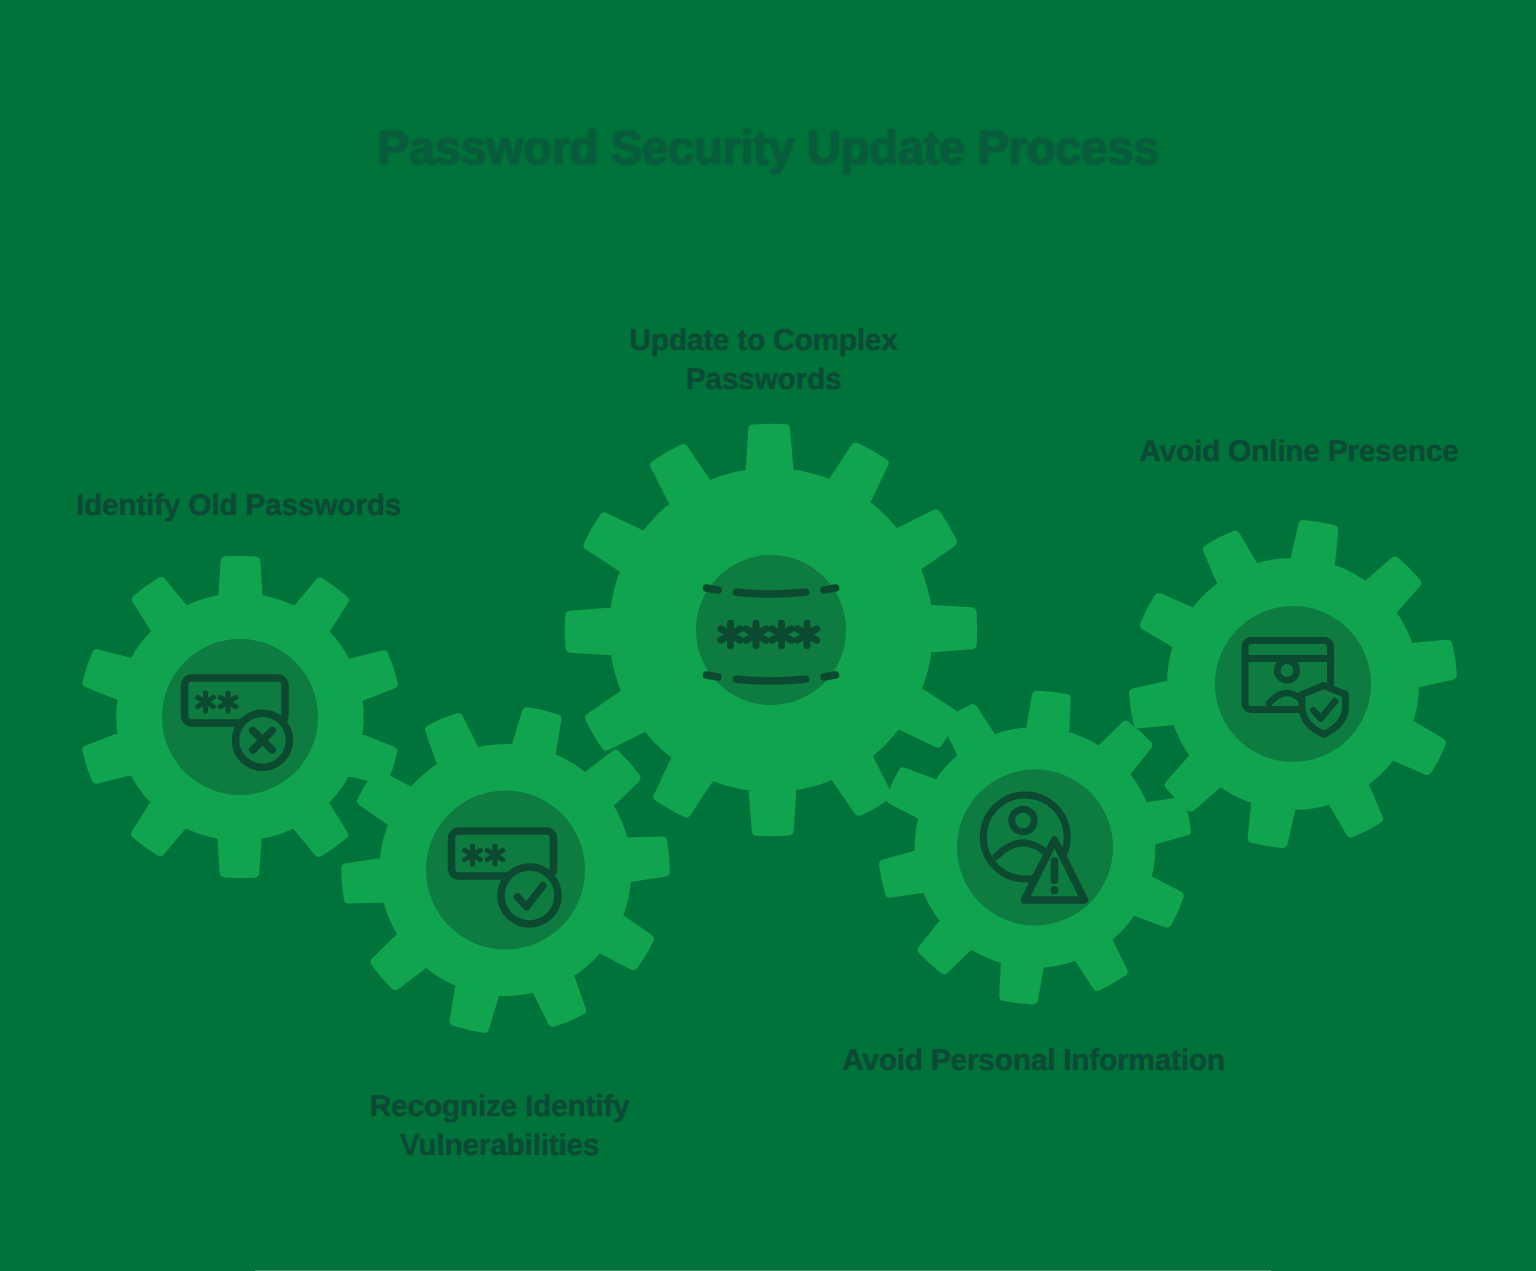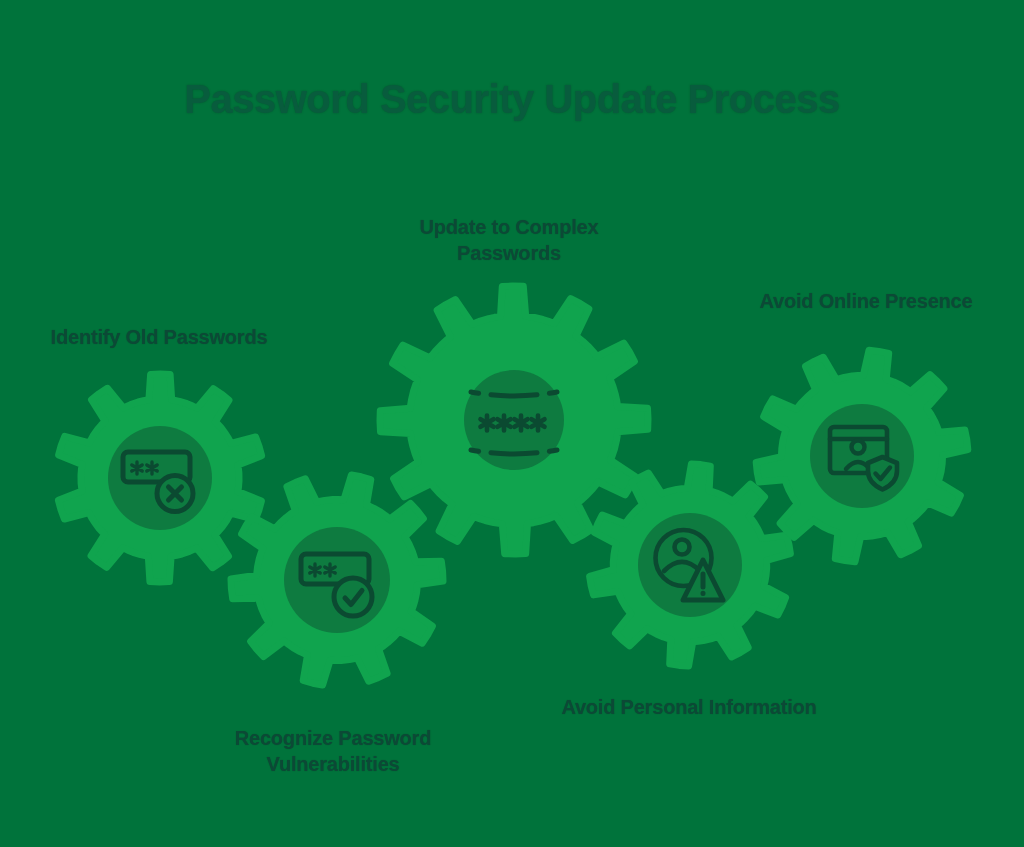--- a/index.html
+++ b/index.html
@@ -25,21 +25,21 @@
     stroke-linecap:round;
     stroke-linejoin:round;
   }
   .ic .filled{fill:var(--hub,#0E7B40);}
   .page-title{
     position:absolute;
     left:512px;top:99px;
     transform:translate(-50%,-50%);
     width:900px;
     text-align:center;
-    font-size:40px;
+    font-size:32px;
     font-weight:bold;
     letter-spacing:-0.5px;
     color:var(--title,#085C3D);
     text-shadow:0 0 2px rgba(0,60,35,.45);
   }
   .step-label{
     position:absolute;
     transform:translate(-50%,-50%);
     text-align:center;
     font-size:20px;
@@ -132,15 +132,15 @@
     </g>
   </svg>
 
   <div class="page-title">Password Security Update Process</div>
 
   <div class="step-label" style="left:159px;top:337px;width:300px">Identify Old Passwords</div>
   <div class="step-label" style="left:509px;top:240px;width:300px">Update to Complex
 Passwords</div>
   <div class="step-label" style="left:866px;top:301px;width:300px">Avoid Online Presence</div>
   <div class="step-label" style="left:689px;top:707px;width:340px">Avoid Personal Information</div>
-  <div class="step-label" style="left:333px;top:751px;width:300px">Recognize Password
+  <div class="step-label" style="left:333px;top:751px;width:300px">Recognize Identify
 Vulnerabilities</div>
 </div>
 
 </body></html>

